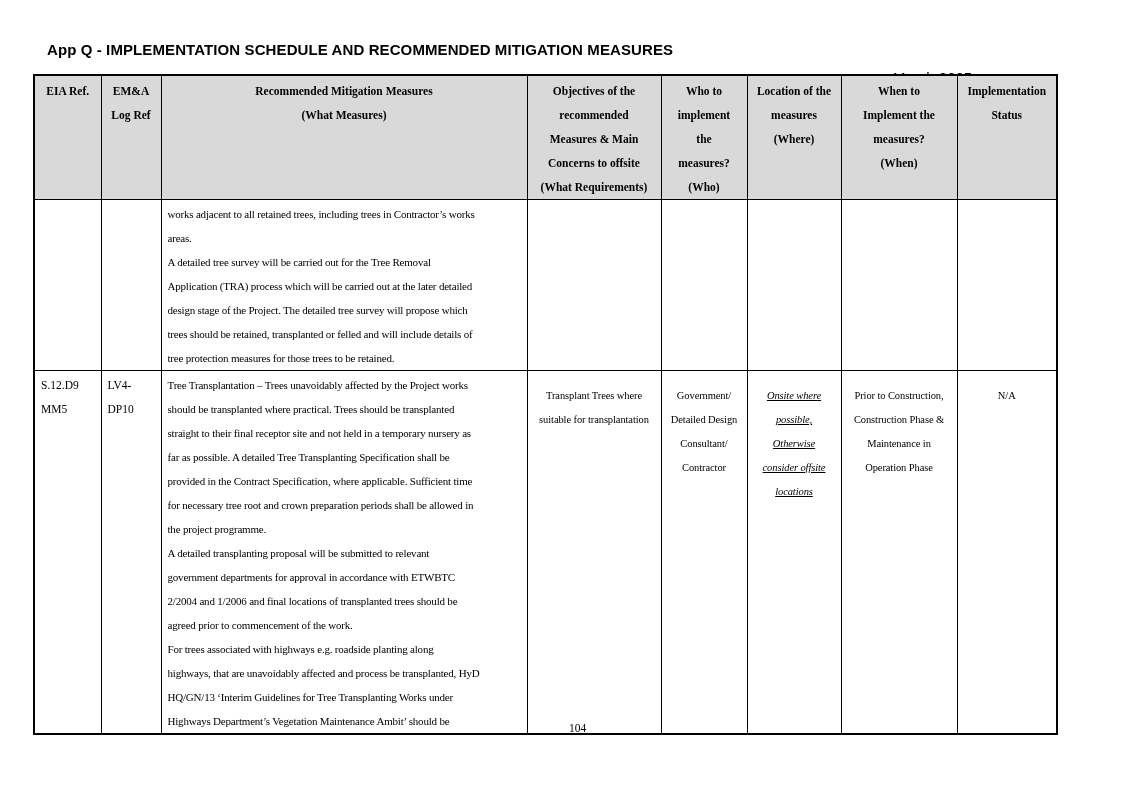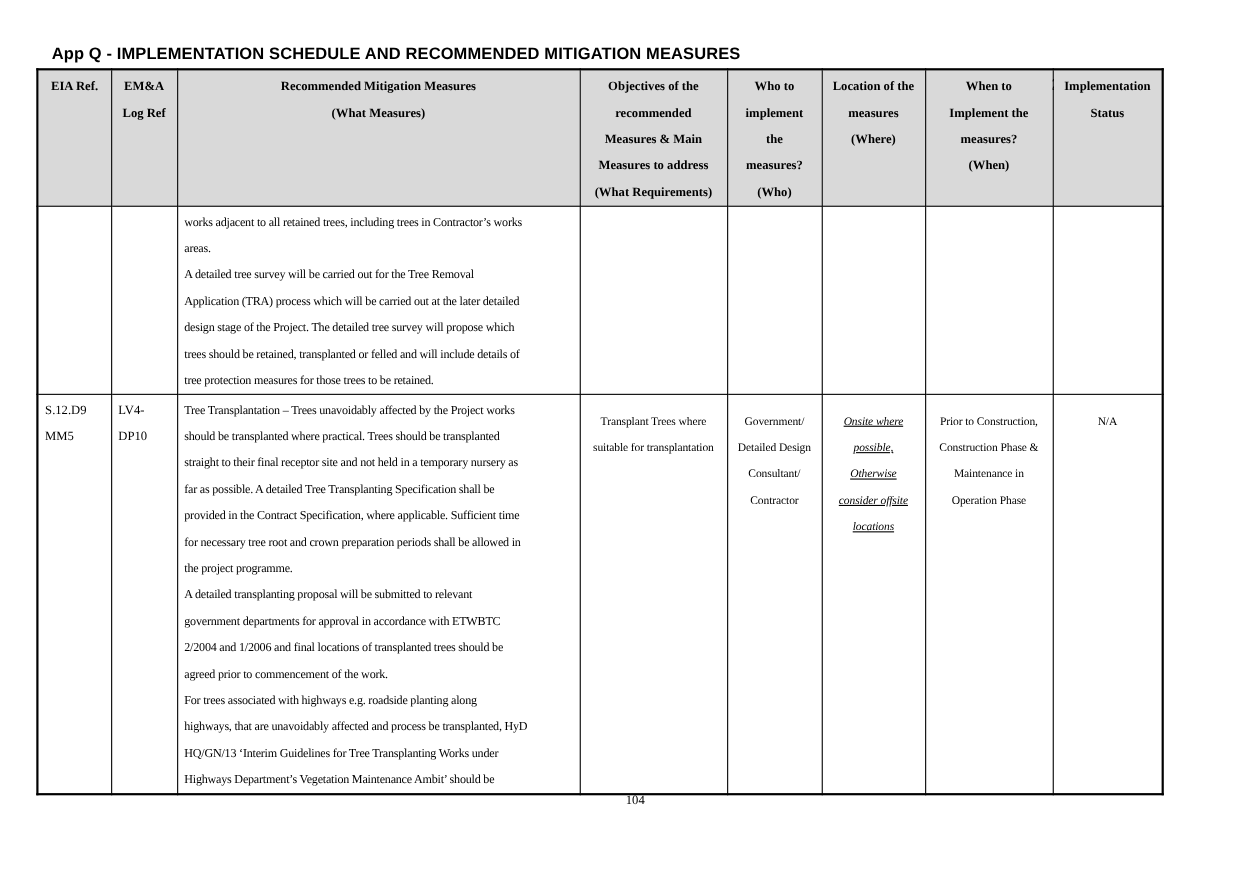--- a/index.html
+++ b/index.html
@@ -28,21 +28,21 @@
     top: 28px;
     font-family: "Liberation Sans", sans-serif;
     font-weight: normal;
     font-size: 15px;
     white-space: nowrap;
     margin-top: 41px;
   }
   table.mitigation-table {
     position: absolute;
     left: 33px;
-    top: 62px;
+    top: 74px;
     width: 1023px;
     table-layout: fixed;
     border-collapse: collapse;
     border: 2px solid #000000;
   }
   col.col-eia     { width: 67px; }
   col.col-log     { width: 60px; }
   col.col-meas    { width: 366px; }
   col.col-obj     { width: 134px; }
   col.col-who     { width: 86px; }
@@ -132,21 +132,21 @@
           <div class="cell-line">Log Ref</div>
         </th>
       <th>
           <div class="cell-line">Recommended Mitigation Measures</div>
           <div class="cell-line">(What Measures)</div>
         </th>
       <th>
           <div class="cell-line">Objectives of the</div>
           <div class="cell-line">recommended</div>
           <div class="cell-line">Measures &amp; Main</div>
-          <div class="cell-line">Measures to address</div>
+          <div class="cell-line">Concerns to offsite</div>
           <div class="cell-line">(What Requirements)</div>
         </th>
       <th>
           <div class="cell-line">Who to</div>
           <div class="cell-line">implement</div>
           <div class="cell-line">the</div>
           <div class="cell-line">measures?</div>
           <div class="cell-line">(Who)</div>
         </th>
       <th>

